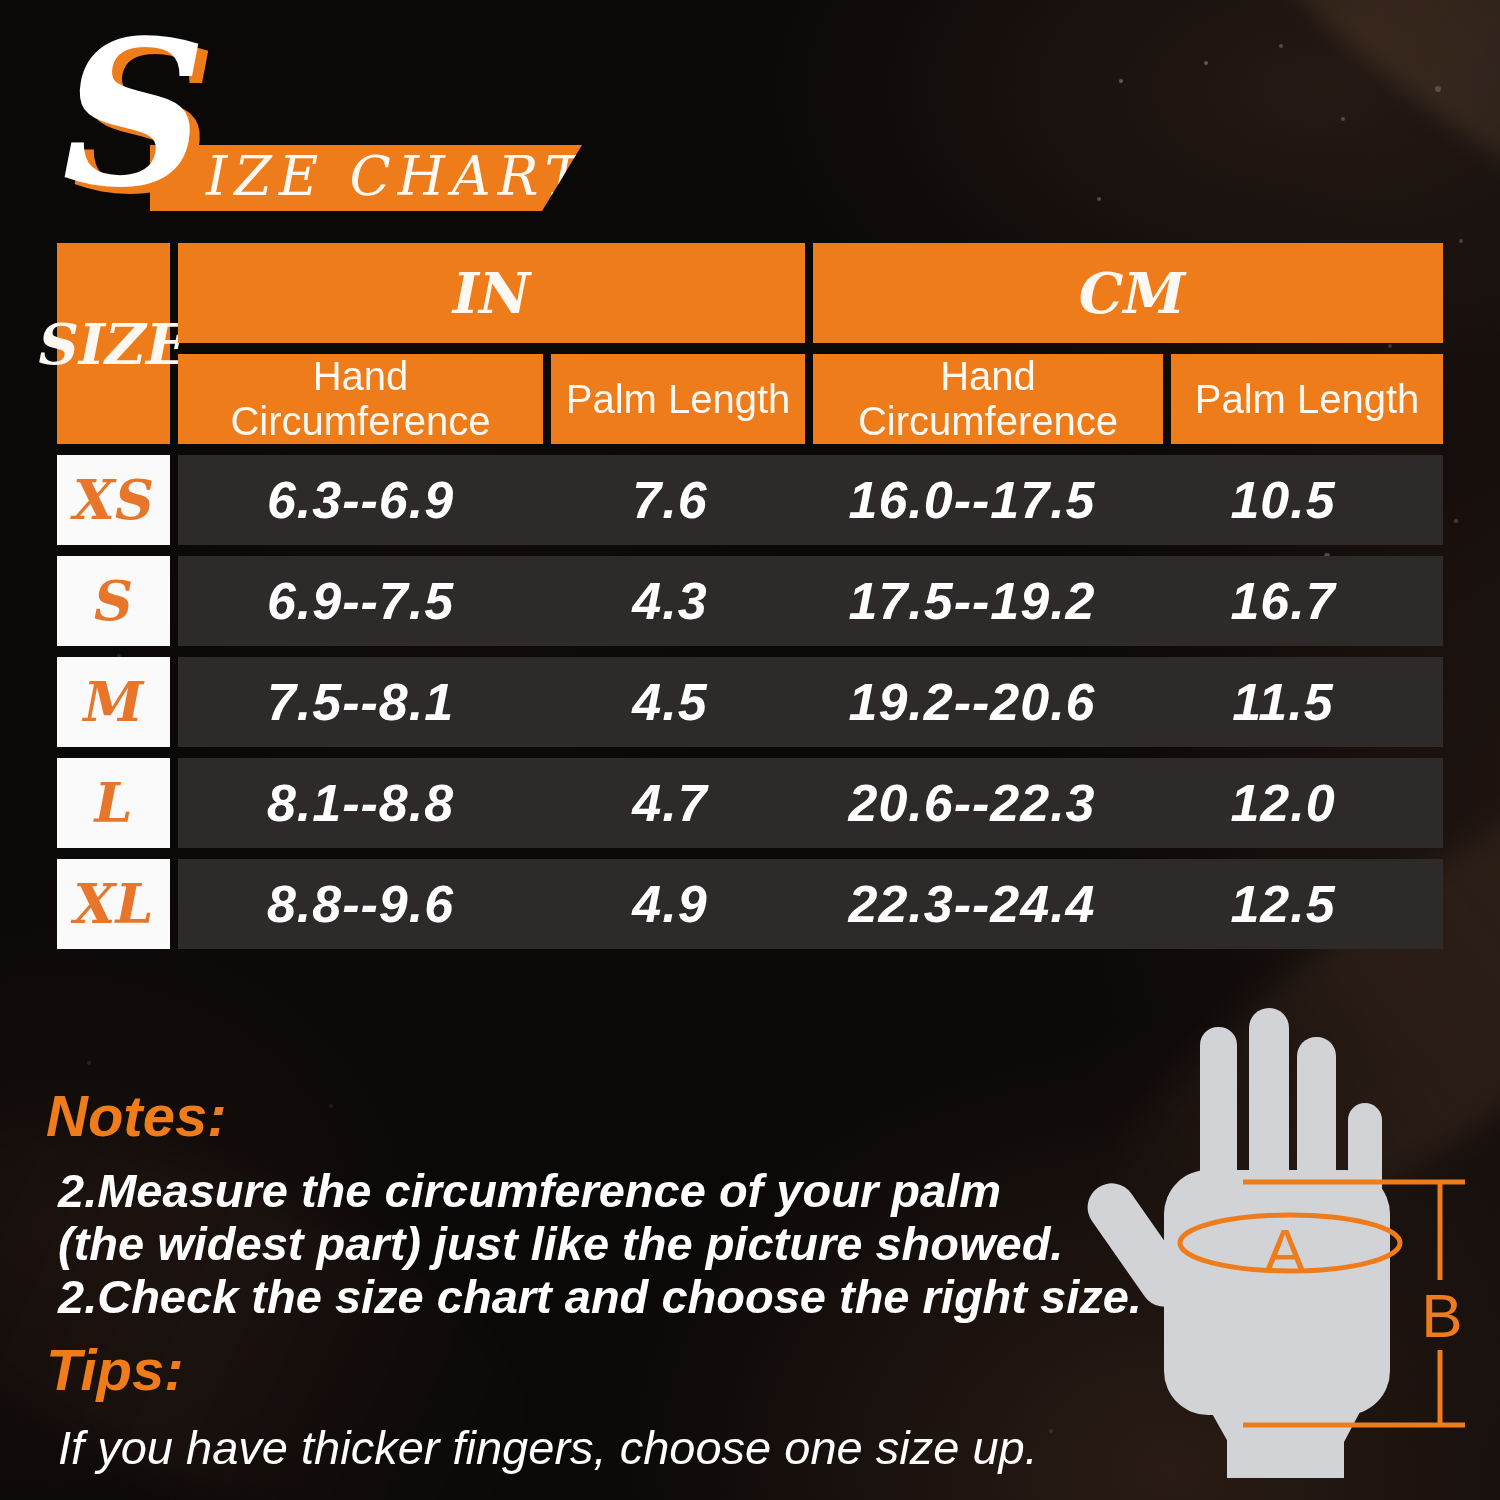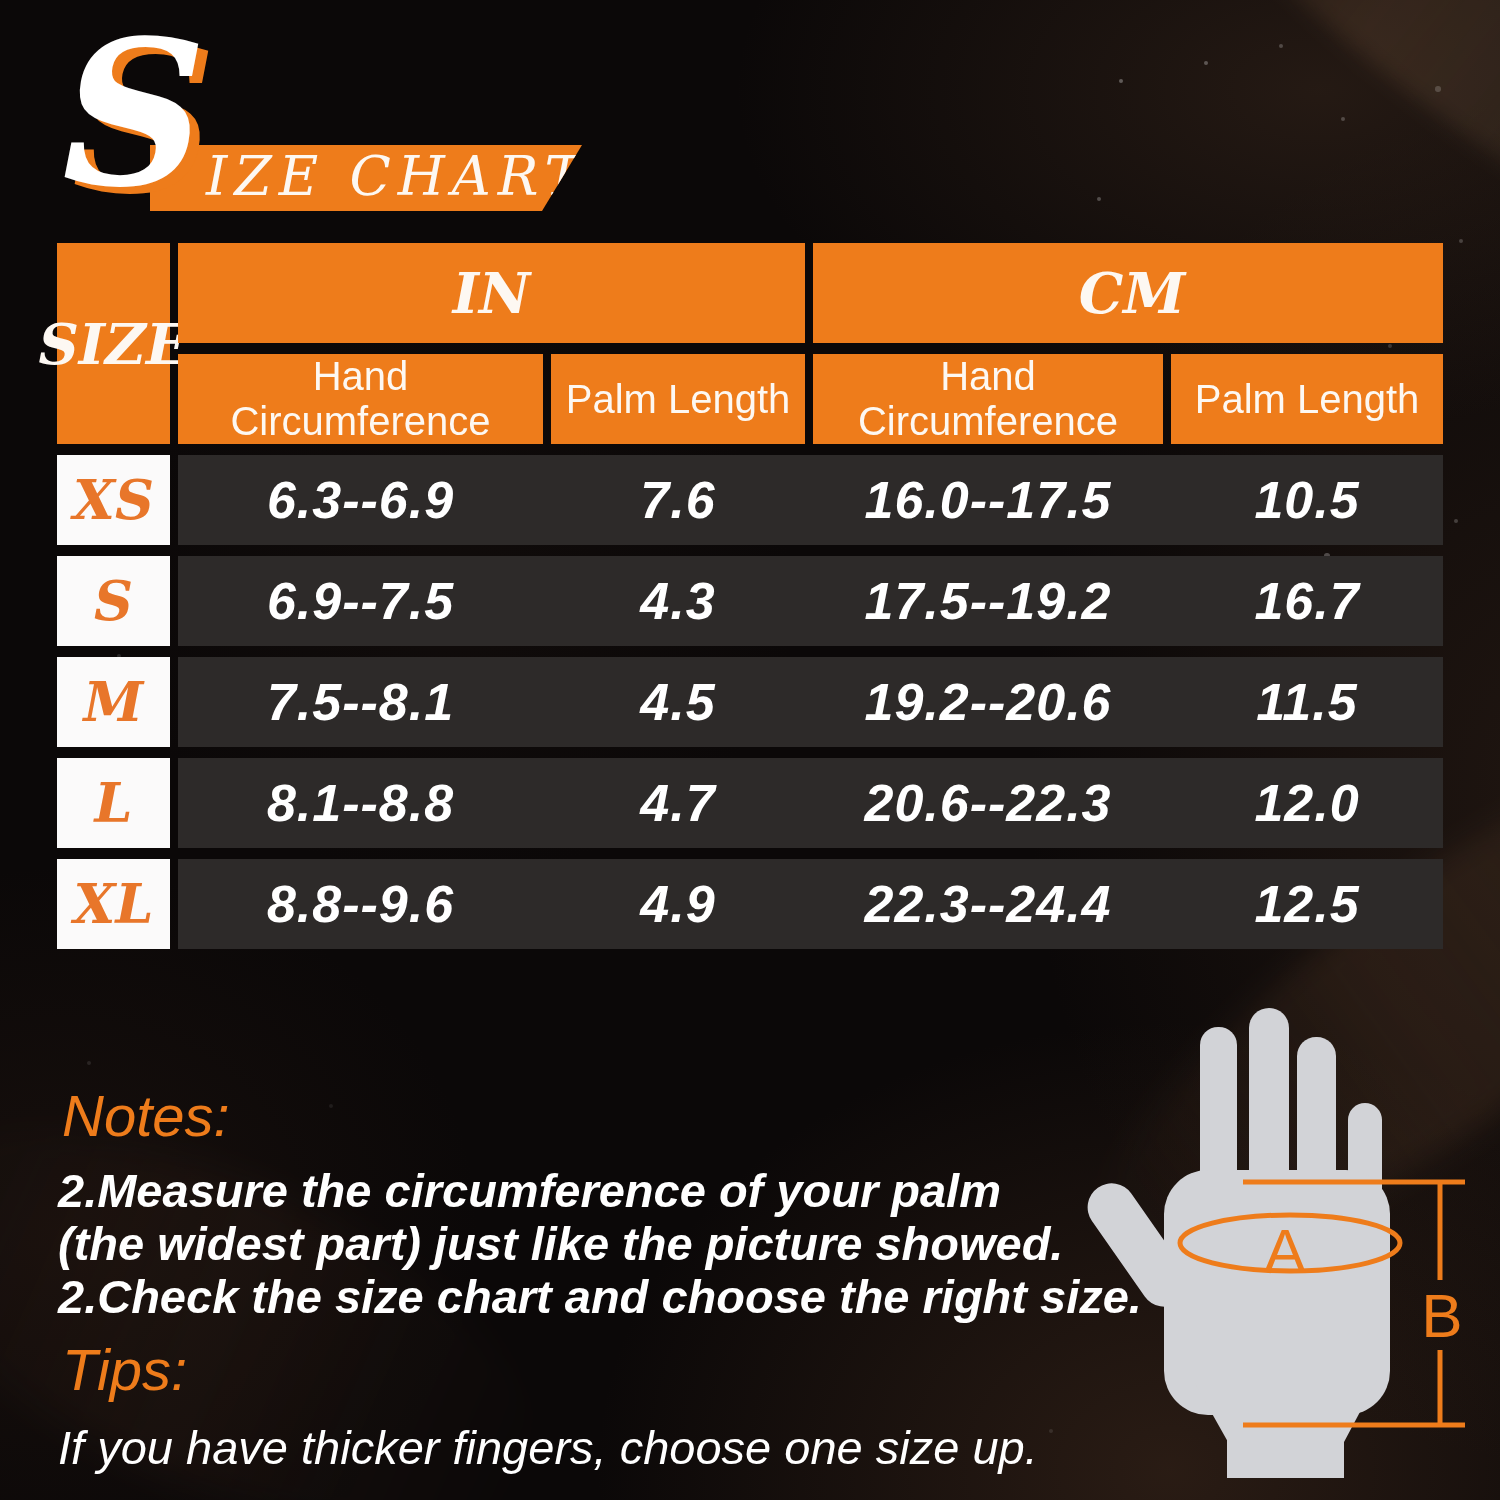--- a/index.html
+++ b/index.html
@@ -82,36 +82,36 @@
   .cm-head{grid-row:1;grid-column:4/6;padding-left:8px;}
   .sub-cell{font-size:40px;color:#fdf8f2;line-height:1.12;font-weight:400;}
   .sub-cell .wrapcap{max-width:290px;display:inline-block;}
   .size-cell{
     background:#fbfafa;display:flex;align-items:center;justify-content:center;
     font-family:"DejaVu Serif","Liberation Serif",serif;font-style:italic;font-weight:bold;
     font-size:54px;color:#e8762a;
   }
   .row-bar{
     grid-column:2/6;background:#2d2a29;
-    display:grid;grid-template-columns:365px 254px 350px 272px;column-gap:8px;
+    display:grid;grid-template-columns:365px 254px 350px 272px;
     align-items:center;
   }
   .val{
     text-align:center;font-style:italic;font-weight:bold;font-size:52px;color:#fff;
     letter-spacing:1px;
   }
   
   .legend{
     position:absolute;left:85px;top:1002px;z-index:2;
     font-style:italic;font-weight:bold;font-size:46px;color:#ee7c1b;white-space:nowrap;
   }
   .legend .gap{display:inline-block;width:64px;}
   .notes-head,.tips-head{
-    position:absolute;left:62px;z-index:2;
-    font-style:italic;font-weight:normal;font-size:58px;color:#ee7c1b;
+    position:absolute;left:46px;z-index:2;
+    font-style:italic;font-weight:bold;font-size:58px;color:#ee7c1b;
   }
   .notes-head{top:1082px;}
   .tips-head{top:1336px;}
   .notes-body{
     position:absolute;left:58px;top:1164px;z-index:2;
     font-style:italic;font-weight:bold;font-size:47px;color:#fff;line-height:53px;white-space:nowrap;
   }
   .tips-body{
     position:absolute;left:58px;top:1420px;z-index:2;
     font-style:italic;font-weight:normal;font-size:47px;color:#fff;white-space:nowrap;

